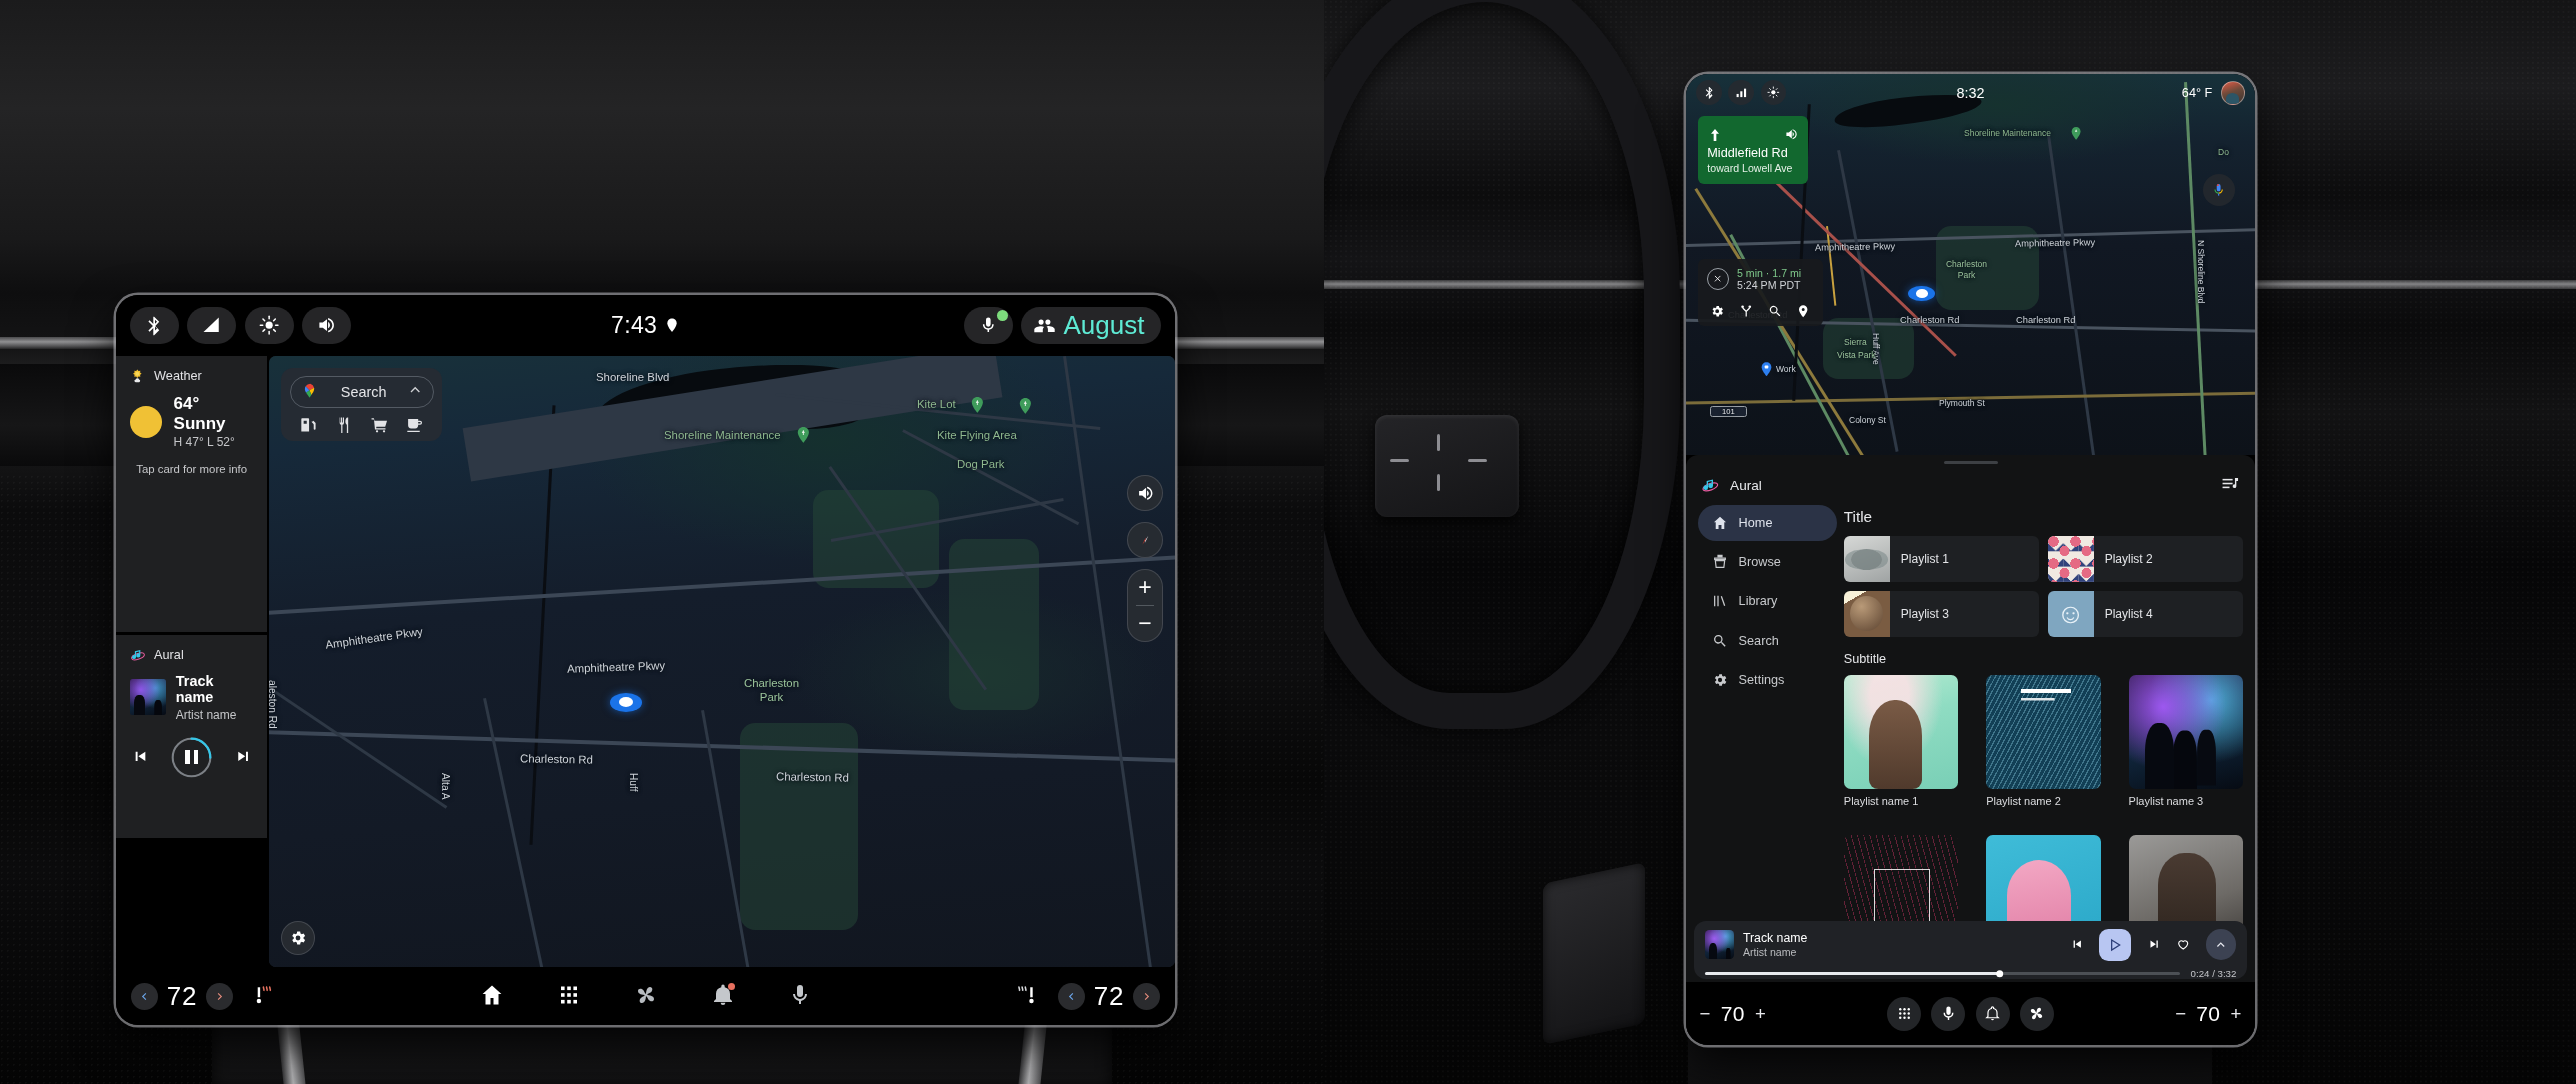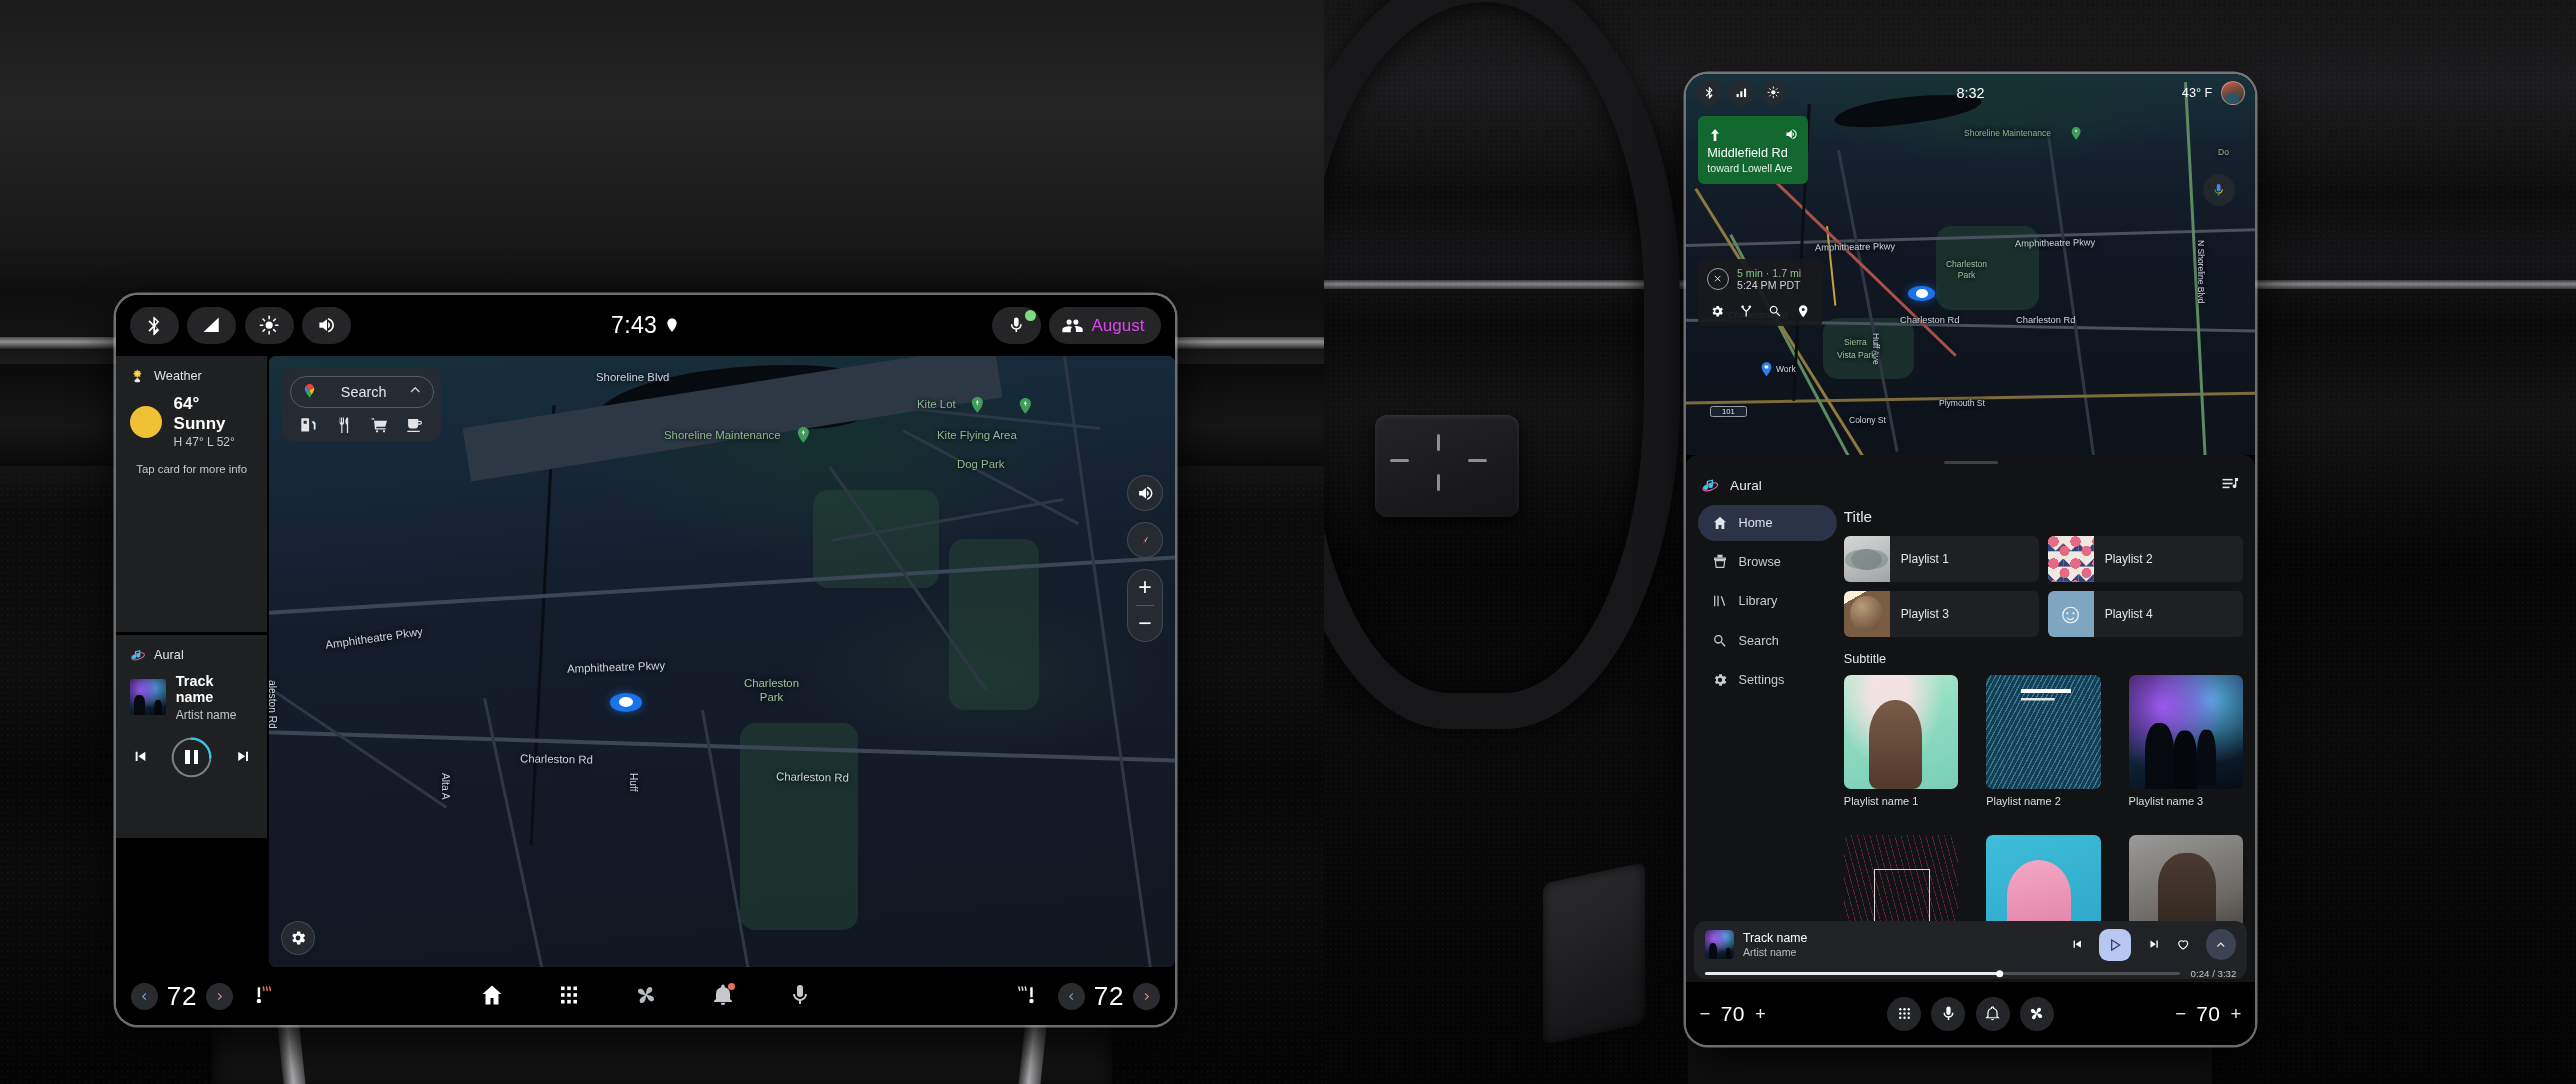--- a/index.html
+++ b/index.html
@@ -125,21 +125,21 @@
     position:relative; width:49px; height:37px; border-radius:18.6px; background:#252527;
     display:flex; align-items:center; justify-content:center;
   }
   .mic-btn svg { width:18.6px; height:20.3px; fill:#fff; }
   .green-dot {
     position:absolute; right:5.1px; top:2.5px; width:11px; height:11px;
     border-radius:50%; background:#7ddc7d;
   }
   .user-pill {
     height:37px; border-radius:18.6px; background:#252527; padding:0 17px 0 12.7px;
-    display:flex; align-items:center; gap:8.5px; color:#d946ef; font-size:17px;
+    display:flex; align-items:center; gap:8.5px; color:#5eead4; font-size:26px;
   }
   .user-pill svg { width:21px; height:17px; fill:#fff; }
 
   .l-body { position:absolute; left:0; top:61px; right:0; bottom:58px; display:flex; }
 
   .l-cards { width:153px; flex:0 0 153px; padding:0 1.7px 0 0; }
   .card {
     background:#1f2022; border-radius:0; margin-bottom:2.5px; padding:12px 13.6px 13.6px;
   }
   .card-head { display:flex; align-items:center; gap:8.5px; margin-bottom:10.2px; }
@@ -919,21 +919,21 @@
                 <line x1="19.6" y1="12" x2="22.2" y2="12"></line>
                 <line x1="4.9" y1="4.9" x2="6.8" y2="6.8"></line>
                 <line x1="17.2" y1="17.2" x2="19.1" y2="19.1"></line>
                 <line x1="19.1" y1="4.9" x2="17.2" y2="6.8"></line>
                 <line x1="6.8" y1="17.2" x2="4.9" y2="19.1"></line>
               </g>
             </svg>
         </div>
         <div class="r-time">8:32</div>
         <div class="r-right-st">
-          <div class="r-temp">43° F</div>
+          <div class="r-temp">64° F</div>
           <div class="avatar"></div>
         </div>
       </div>
 
       <div class="navcard">
         <div class="top">
           <svg viewBox="0 0 24 24" style="width:16px;height:16px;">
               <path d="M12 3l6 7h-4v11h-4V10H6z"></path>
             </svg>
           <svg viewBox="0 0 24 24" style="width:14.4px;height:14.4px;">

